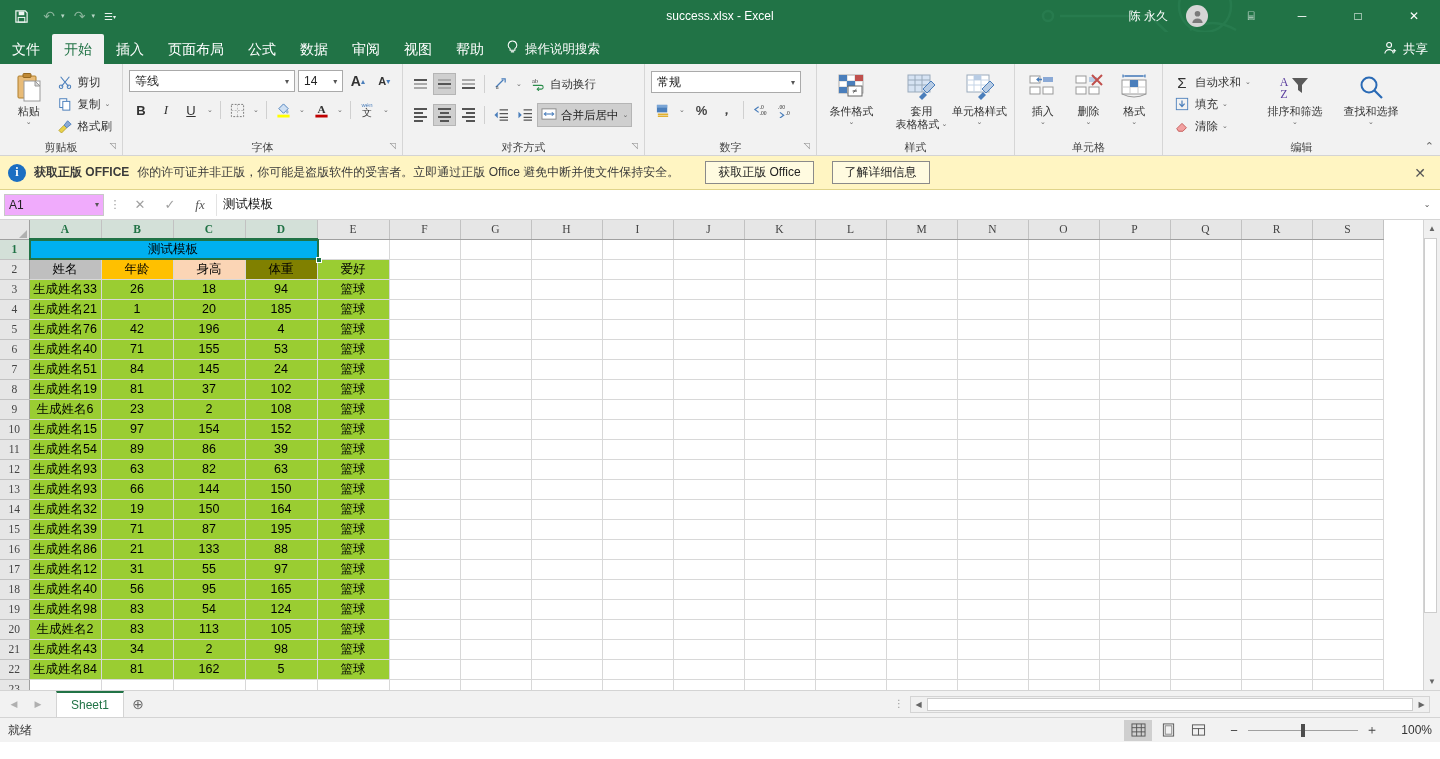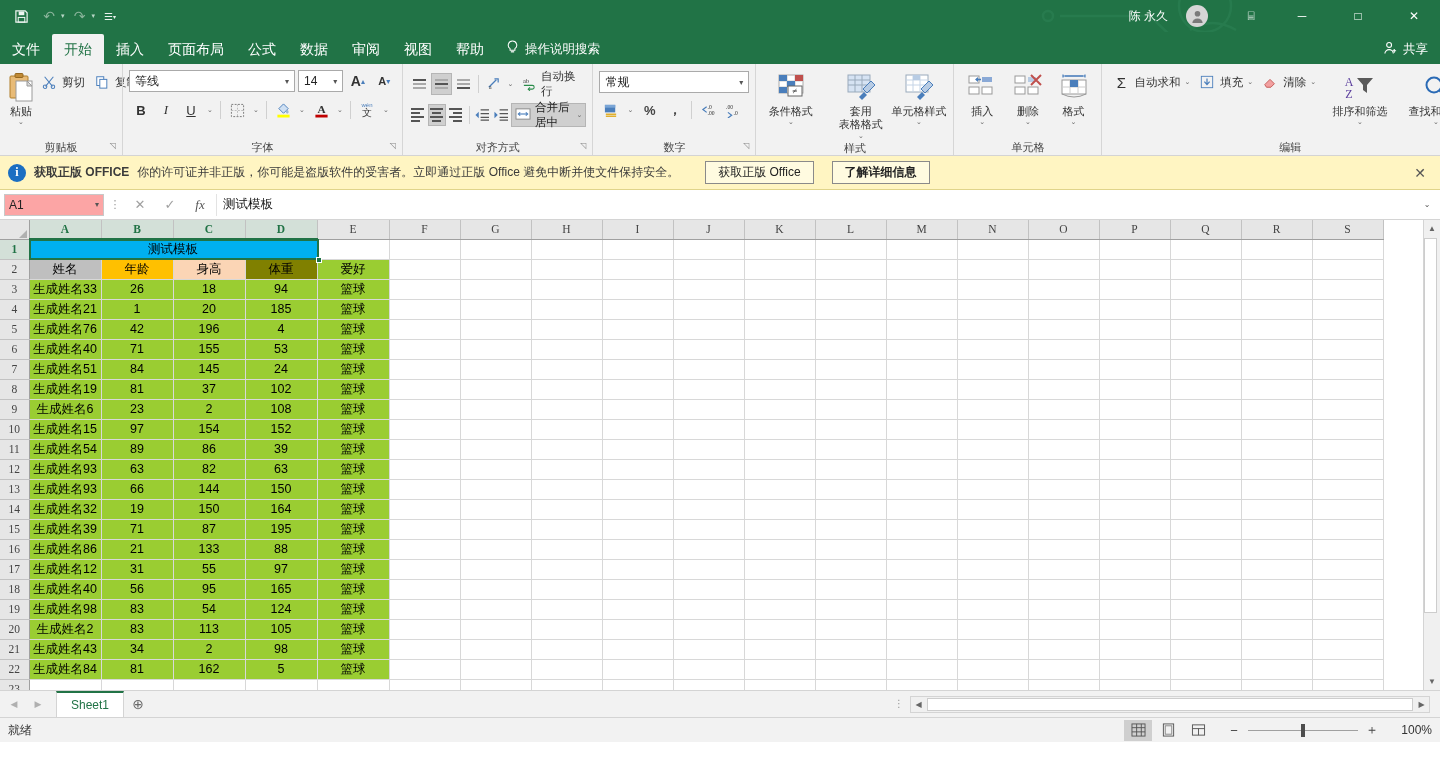--- a/index.html
+++ b/index.html
@@ -79,21 +79,21 @@
     display: flex; flex-direction: column; align-items: center; justify-content: flex-start;
     width: 54px; padding-top: 2px; font-size: 11px; color: #333; line-height: 1.15;
   }
   .big-btn .ic { height: 34px; display: flex; align-items: center; justify-content: center; }
   .caret { font-size: 7px; color: #666; }
   .small-btn {
     display: flex; align-items: center; gap: 4px; height: 22px; padding: 0 4px;
     font-size: 11.5px; color: #333; white-space: nowrap;
   }
   .sq { width: 18px; height: 18px; display: flex; align-items: center; justify-content: center; font-size: 13px; }
-  .colstack { display: flex; }
+  .colstack { display: flex; flex-direction: column; }
 
   
   .fontrow1 { display: flex; align-items: center; gap: 3px; height: 24px; }
   .fontrow2 { display: flex; align-items: center; gap: 1px; height: 26px; margin-top: 4px; }
   .combo {
     height: 22px; border: 1px solid #aaa; background: #fff; display: flex; align-items: center;
     padding: 0 2px 0 5px; font-size: 12px; color: #222;
   }
   .combo .cv { flex: 1; overflow: hidden; white-space: nowrap; }
   .combo .cc { font-size: 8px; color: #555; padding: 0 3px; }
@@ -140,21 +140,21 @@
     display: flex; align-items: center; font-size: 12px; color: #222;
   }
   .notice-close { margin-left: auto; font-size: 14px; color: #555; padding-right: 6px; }
 
   
   .fbar {
     height: 30px; background: #fff; border-bottom: 1px solid #d4d4d4;
     display: flex; align-items: center; padding: 0 4px; gap: 2px;
   }
   .namebox {
-    width: 100px; height: 22px; border: 1px solid #c8c8c8; background: #fca5a5;
+    width: 100px; height: 22px; border: 1px solid #c8c8c8; background: #f0abfc;
     display: flex; align-items: center; padding: 0 4px; font-size: 12px; color: #222;
   }
   .namebox .nv { flex: 1; }
   .namebox .nc { font-size: 8px; color: #555; }
   .fdots { width: 18px; text-align: center; color: #999; font-size: 11px; letter-spacing: 0; }
   .fbtn2 { width: 28px; height: 22px; display: flex; align-items: center; justify-content: center; color: #a0a0a0; font-size: 13px; }
   .fx { font-family: "Liberation Serif", serif; font-style: italic; color: #555; font-size: 13px; }
   .finput { flex: 1; height: 22px; display: flex; align-items: center; padding: 0 6px; font-size: 12.5px; color: #111; border-left: 1px solid #e3e3e3; }
   .fexpand { width: 18px; text-align: center; font-size: 8px; color: #555; }
 
@@ -284,20 +284,21 @@
           <rect x="4.5" y="9" width="7" height="5" fill="none" stroke="#eef5f1" stroke-width="1.1"></rect>
         </svg>
     </span>
     <span class="qat-btn dim">↶</span>
     <span class="qat-caret">▾</span>
     <span class="qat-btn dim">↷</span>
     <span class="qat-caret">▾</span>
     <span class="qat-btn" style="font-size:10px;">☰<span style="font-size:6px;">▾</span></span>
   </div>
 
+  <div class="title-text">success.xlsx  -  Excel</div>
 
   <div class="tb-right">
     <span class="user-name">陈 永久</span>
     <span class="avatar">
       <svg width="15" height="15" viewBox="0 0 16 16">
           <circle cx="8" cy="5" r="3" fill="#7a7a7a"></circle>
           <path d="M2.5 15 a5.5 5 0 0 1 11 0z" fill="#7a7a7a"></path>
         </svg>
     </span>
     <span class="win-btn ribbon-opt">⌸</span>
@@ -629,21 +630,21 @@
       <div class="big-btn" style="width:62px;margin-left:12px;">
         <span class="ic">
           <svg width="32" height="30" viewBox="0 0 32 30">
               <rect x="3" y="2" width="22" height="17" fill="#d6e3f3" stroke="#9ab"></rect>
               <path d="M3 7h22M3 12h22M10 2v17M17 2v17" stroke="#9ab"></path>
               <path d="M18 16 l8-8 4 4 -8 8z" fill="#b8cce4" stroke="#4a7ebb"></path>
               <path d="M14 24 l5-5 3 3 -5 5z" fill="#4a7ebb"></path>
             </svg>
         </span>
         <span>套用</span>
-        <span style="display:flex;align-items:center;gap:2px;flex-direction:column;">
+        <span style="display:flex;align-items:center;gap:2px;">
             <span>表格格式</span>
             <span class="caret">⌄</span>
           </span>
       </div>
       <div class="big-btn" style="width:64px;">
         <span class="ic">
           <svg width="32" height="30" viewBox="0 0 32 30">
               <rect x="3" y="2" width="22" height="17" fill="#fff" stroke="#9ab"></rect>
               <path d="M3 7h22M3 12h22M10 2v17M17 2v17" stroke="#c5d4e6"></path>
               <rect x="10" y="2" width="7" height="5" fill="#b8cce4"></rect>
@@ -758,21 +759,21 @@
     <div class="rgroup-label">编辑</div>
     <span style="position:absolute;right:6px;bottom:2px;font-size:11px;color:#666;">⌃</span>
   </div>
 </div>
 
 <div class="notice">
   <span class="notice-icon">i</span>
   <span class="notice-title">获取正版 OFFICE</span>
   <span>你的许可证并非正版，你可能是盗版软件的受害者。立即通过正版 Office 避免中断并使文件保持安全。</span>
   <span class="notice-btn" style="margin-left:18px;">获取正版 Office</span>
-  <span class="notice-btn" style="margin-left:10px;font-weight:bold;">了解详细信息</span>
+  <span class="notice-btn" style="margin-left:10px;">了解详细信息</span>
   <span class="notice-close">✕</span>
 </div>
 
 <div class="fbar">
   <div class="namebox">
     <span class="nv">A1</span>
     <span class="nc">▾</span>
   </div>
   <span class="fdots">⋮</span>
   <span class="fbtn2">✕</span>

